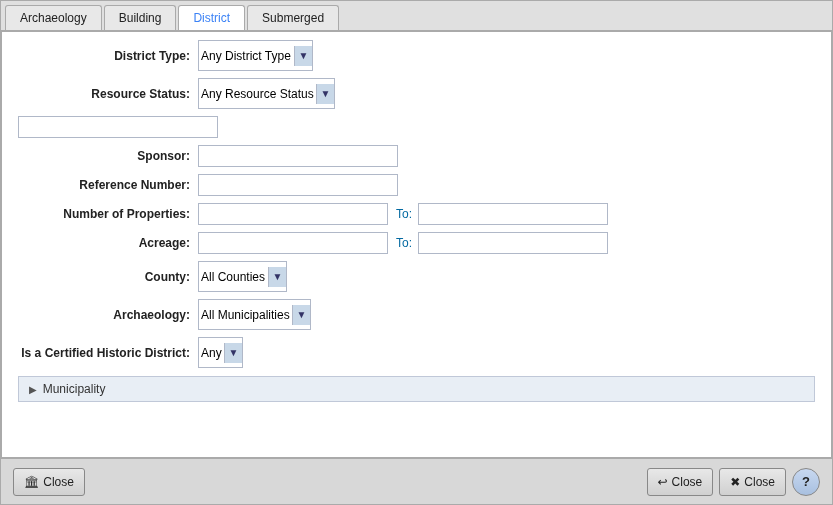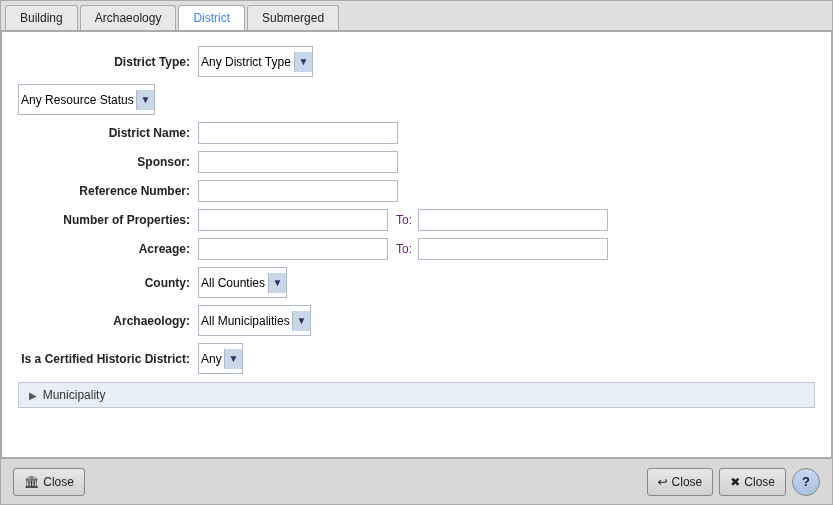--- a/index.html
+++ b/index.html
@@ -44,21 +44,21 @@
       border-color: #aaa;
       font-weight: normal;
       color: #3b82f6;
     }
     
     .main-area {
       flex: 1;
       background: #ffffff;
       border: 1px solid #aaa;
       border-top: none;
-      padding: 14px 16px 8px 16px;
+      padding: 8px 16px 8px 16px;
       overflow: auto;
     }
     .form-row {
       display: flex;
       align-items: center;
       margin-bottom: 7px;
     }
     .form-label {
       text-align: right;
       font-weight: bold;
@@ -80,21 +80,21 @@
       width: 200px;
     }
     .form-input-number {
       width: 190px;
     }
     .form-input-to {
       width: 190px;
     }
     .to-label {
       font-size: 12px;
-      color: #701a75;
+      color: #0369a1;
       margin-left: 8px;
       margin-right: 6px;
       font-weight: normal;
     }
     
     .custom-select {
       display: inline-flex;
       align-items: center;
       border: 1px solid #b0b8c8;
       background: #fff;
@@ -184,49 +184,49 @@
       font-weight: bold;
       font-size: 13px;
     }
   </style>
 </head>
 <body>
 
 <div class="outer-container">
 
   <div class="tabs">
+    <div class="tab">Archaeology</div>
     <div class="tab">Building</div>
-    <div class="tab">Archaeology</div>
     <div class="tab active">District</div>
     <div class="tab">Submerged</div>
   </div>
 
   <div class="main-area">
 
     <div class="form-row">
       <label class="form-label">District Type:</label>
       <div class="custom-select">
         <select>
           <option>Any District Type</option>
         </select>
         <div class="select-arrow">▼</div>
       </div>
     </div>
 
     <div class="form-row">
+      <label class="form-label">Resource Status:</label>
       <div class="custom-select">
         <select>
           <option>Any Resource Status</option>
         </select>
         <div class="select-arrow">▼</div>
       </div>
     </div>
 
     <div class="form-row">
-      <label class="form-label">District Name:</label>
       <input type="text" class="form-input form-input-text" value="" style="">
     </div>
 
     <div class="form-row">
       <label class="form-label">Sponsor:</label>
       <input type="text" class="form-input form-input-text" value="" style="">
     </div>
 
     <div class="form-row">
       <label class="form-label">Reference Number:</label>

